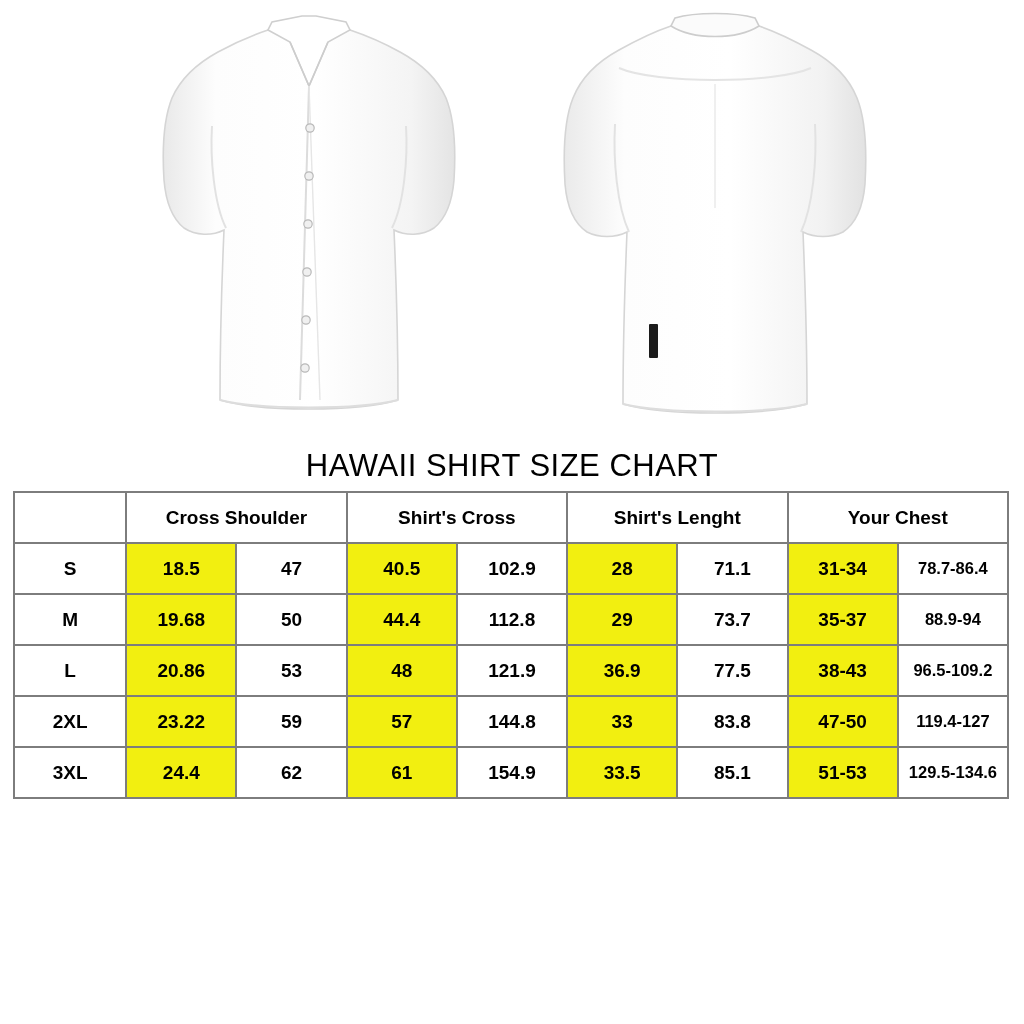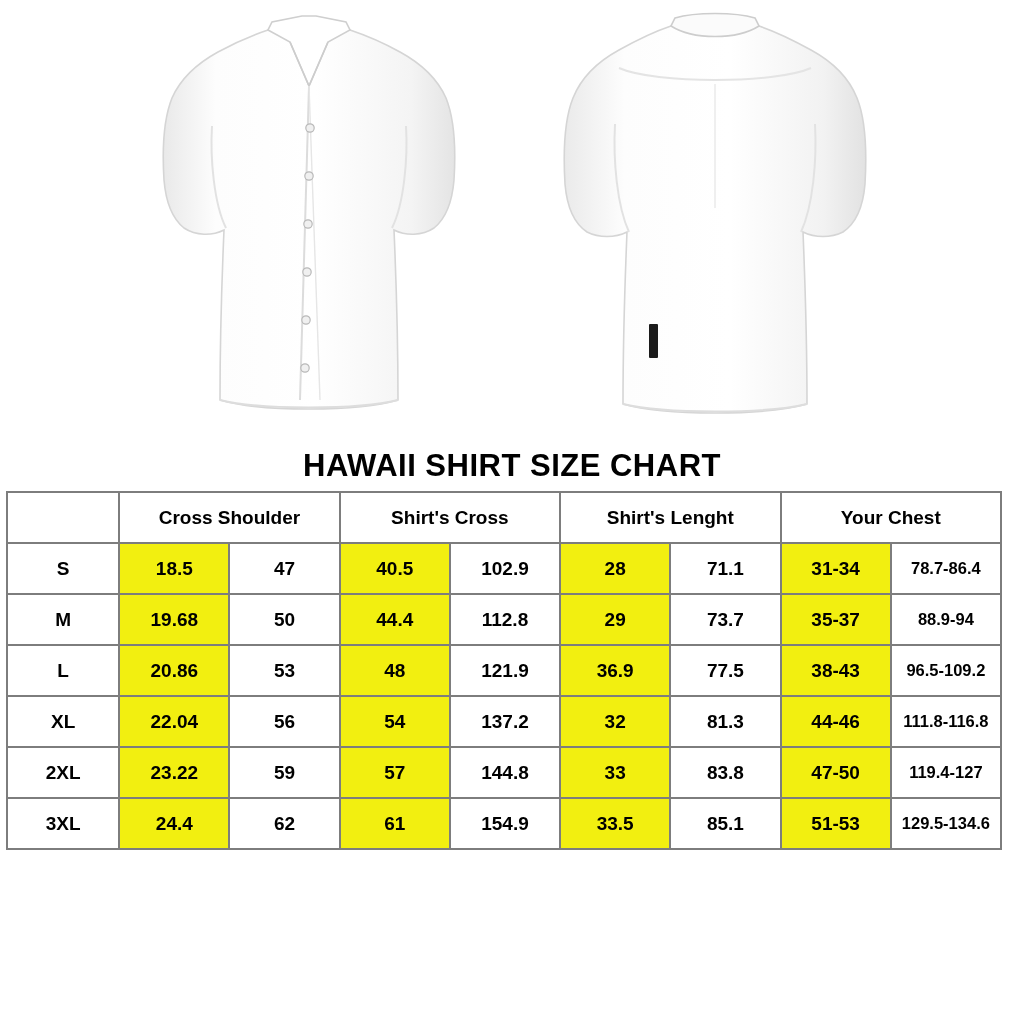--- a/index.html
+++ b/index.html
@@ -32,31 +32,31 @@
     position: absolute;
     top: 8px;
   }
   .shirt-front { left: 140px; width: 340px; height: 420px; }
   .shirt-back  { left: 545px; width: 340px; height: 420px; }
 
   
   .chart-title {
     text-align: center;
     font-size: 31px;
-    font-weight: bold;
+    font-weight: normal;
     letter-spacing: 0.5px;
     line-height: 1;
     margin: 0;
     padding: 4px 0 10px 0;
     font-family: "Liberation Sans", sans-serif;
   }
 
   
   .table-wrap {
-    padding: 0 6px;
+    padding: 0 13px;
     box-sizing: border-box;
     width: 916px;
   }
   table.size-chart {
     border-collapse: collapse;
     width: 996px;
     table-layout: fixed;
     font-family: "Liberation Sans", sans-serif;
   }
   table.size-chart td,
@@ -243,31 +243,20 @@
           <td class="val-inch">20.86</td>
           <td class="val-cm">53</td>
           <td class="val-inch">48</td>
           <td class="val-cm">121.9</td>
           <td class="val-inch">36.9</td>
           <td class="val-cm">77.5</td>
           <td class="val-inch">38-43</td>
           <td class="val-cm small">96.5-109.2</td>
         </tr>
 
-        <tr>
-          <td class="size-label">XL</td>
-          <td class="val-inch">22.04</td>
-          <td class="val-cm">56</td>
-          <td class="val-inch">54</td>
-          <td class="val-cm">137.2</td>
-          <td class="val-inch">32</td>
-          <td class="val-cm">81.3</td>
-          <td class="val-inch">44-46</td>
-          <td class="val-cm small">111.8-116.8</td>
-        </tr>
 
         <tr>
           <td class="size-label">2XL</td>
           <td class="val-inch">23.22</td>
           <td class="val-cm">59</td>
           <td class="val-inch">57</td>
           <td class="val-cm">144.8</td>
           <td class="val-inch">33</td>
           <td class="val-cm">83.8</td>
           <td class="val-inch">47-50</td>

